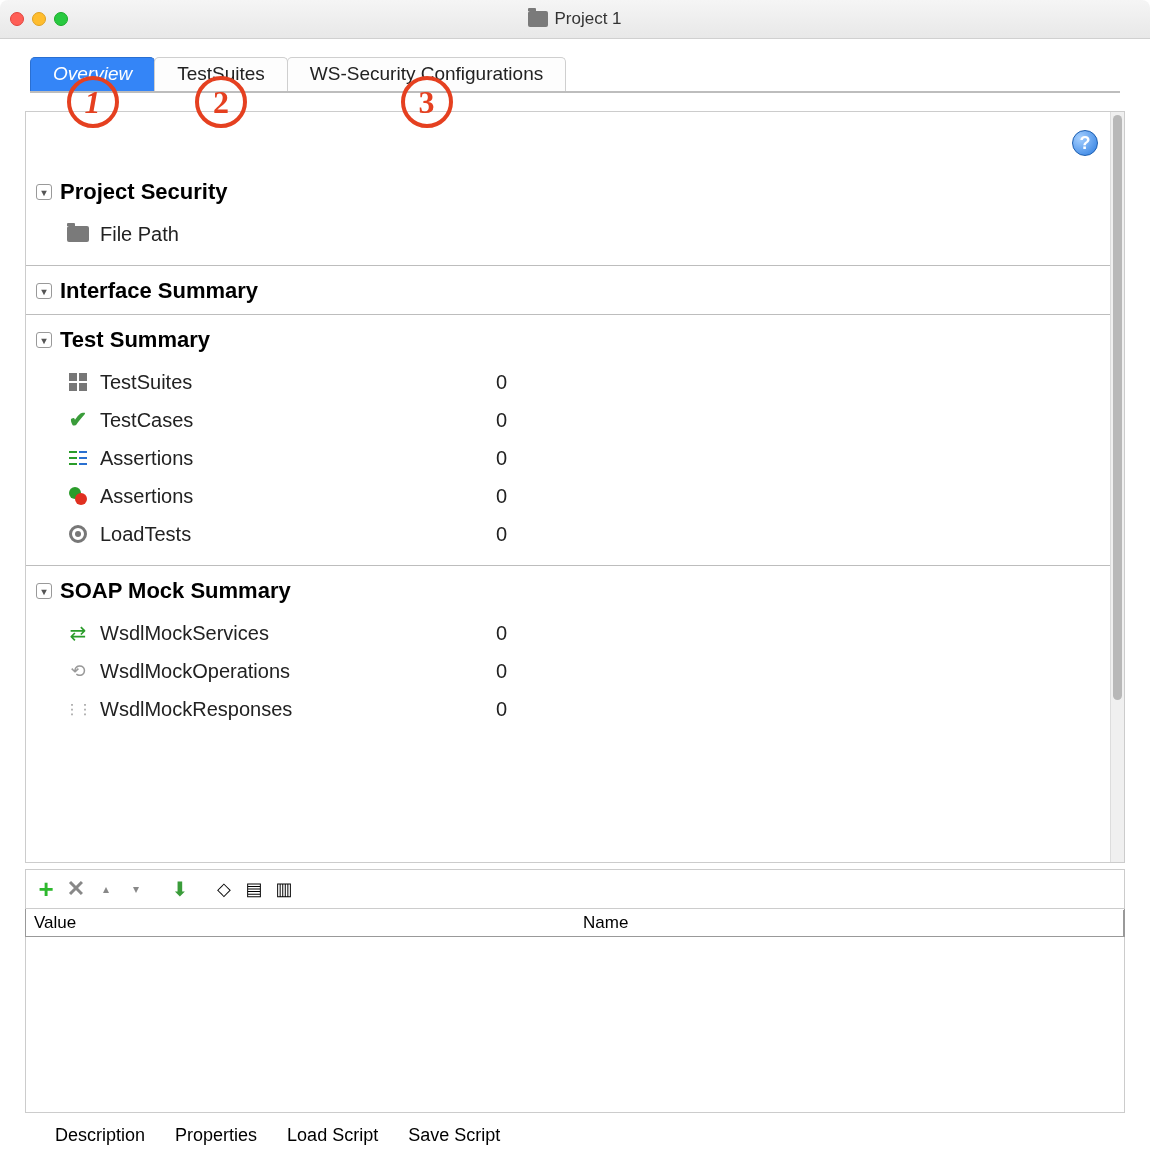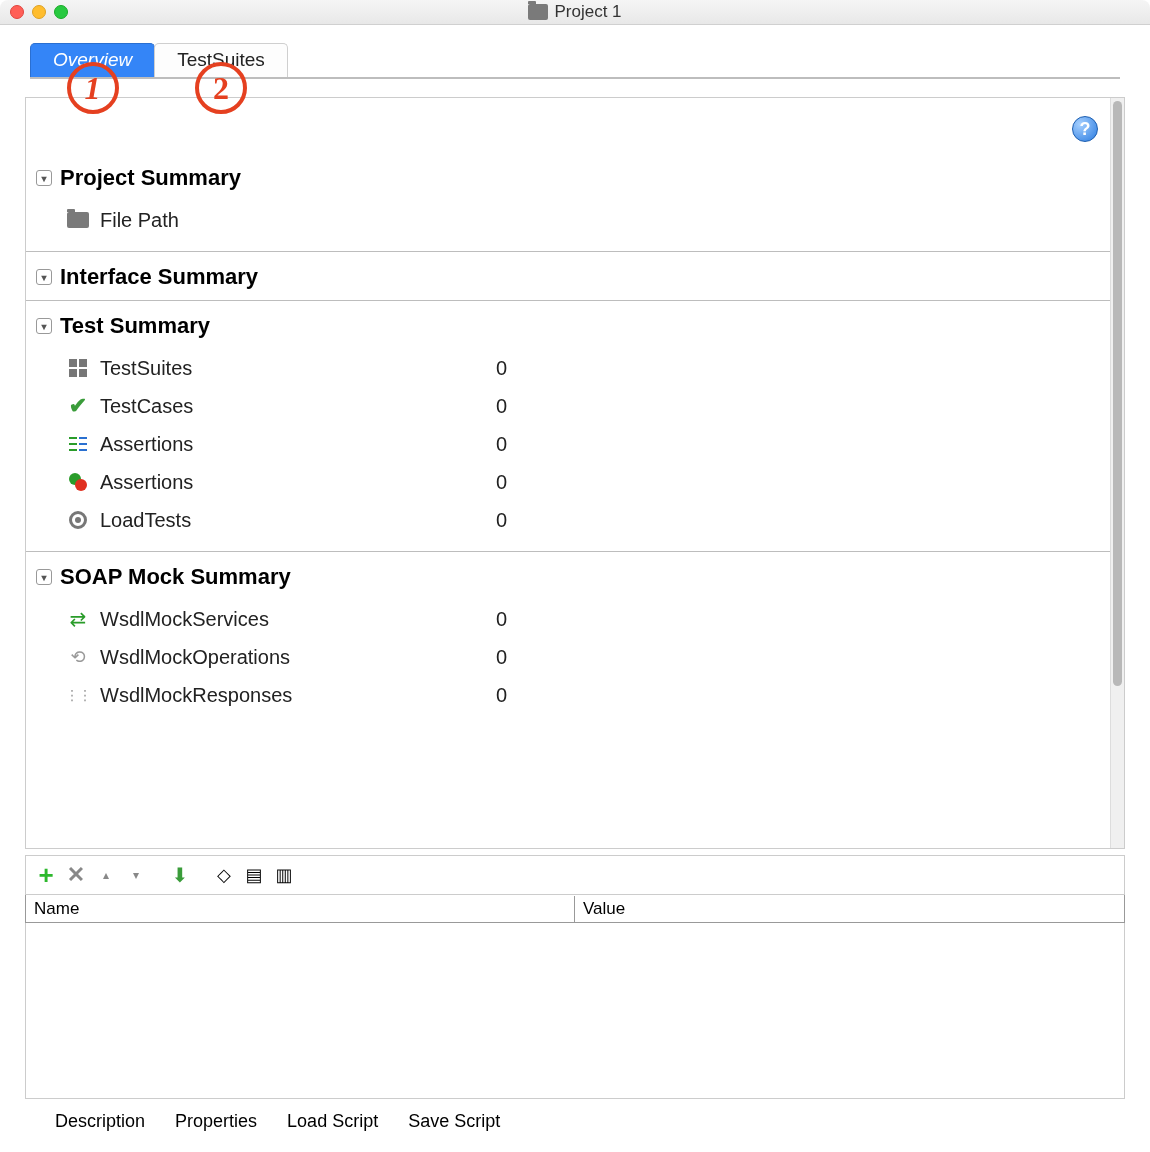--- a/index.html
+++ b/index.html
@@ -5,21 +5,21 @@
 * { box-sizing: border-box; margin: 0; padding: 0; }
 body {
   font-family: "Lucida Grande", "Helvetica Neue", Arial, sans-serif;
   font-size: 14px;
   width: 1150px;
   height: 1152px;
   background: #fff;
   overflow: hidden;
 }
 .titlebar {
-  height: 25px;
+  height: 39px;
   background: linear-gradient(#f5f5f5, #e8e8e8);
   border-bottom: 1px solid #d0d0d0;
   border-top-left-radius: 8px;
   border-top-right-radius: 8px;
   display: flex;
   align-items: center;
   position: relative;
 }
 .traffic-lights { display:flex; gap:8px; margin-left:10px; }
 .light { width:14px; height:14px; border-radius:50%; }
@@ -201,33 +201,37 @@
 
   <div class="tabs-row">
     <div class="tab active">
       <span>Overview</span>
       <div class="callout">1</div>
     </div>
     <div class="tab">
       <span>TestSuites</span>
       <div class="callout">2</div>
     </div>
+    <div class="tab">
+      <span>WS-Security Configurations</span>
+      <div class="callout">3</div>
+    </div>
   </div>
 
   <div class="content-wrap">
     <div class="help-icon">
         <span>?</span>
       </div>
     <div class="content-scroll">
       <div style="height:55px"></div>
 
       <div class="section">
         <div class="section-header">
           <span class="chev">▾</span>
-          <span>Project Summary</span>
+          <span>Project Security</span>
         </div>
         <div class="section-body">
           <div class="row sec-row">
             <span class="ic">
                 <span class="folder-grey"></span>
               </span>
             <span class="lbl">File Path</span>
           </div>
         </div>
       </div>
@@ -318,22 +322,22 @@
       <span class="tbtn arrow-up-sm">▴</span>
       <span class="tbtn arrow-down-sm">▾</span>
       <span style="width:8px"></span>
       <span class="tbtn arrow-down-green">⬇</span>
       <span style="width:8px"></span>
       <span class="tbtn">◇</span>
       <span class="tbtn">▤</span>
       <span class="tbtn">▥</span>
     </div>
     <div class="table-head">
+      <div class="th value">Value</div>
       <div class="th name">Name</div>
-      <div class="th value">Value</div>
     </div>
     <div class="table-body"></div>
     <div class="bottom-tabs">
       <span>Description</span>
       <span>Properties</span>
       <span>Load Script</span>
       <span>Save Script</span>
     </div>
   </div>
 

